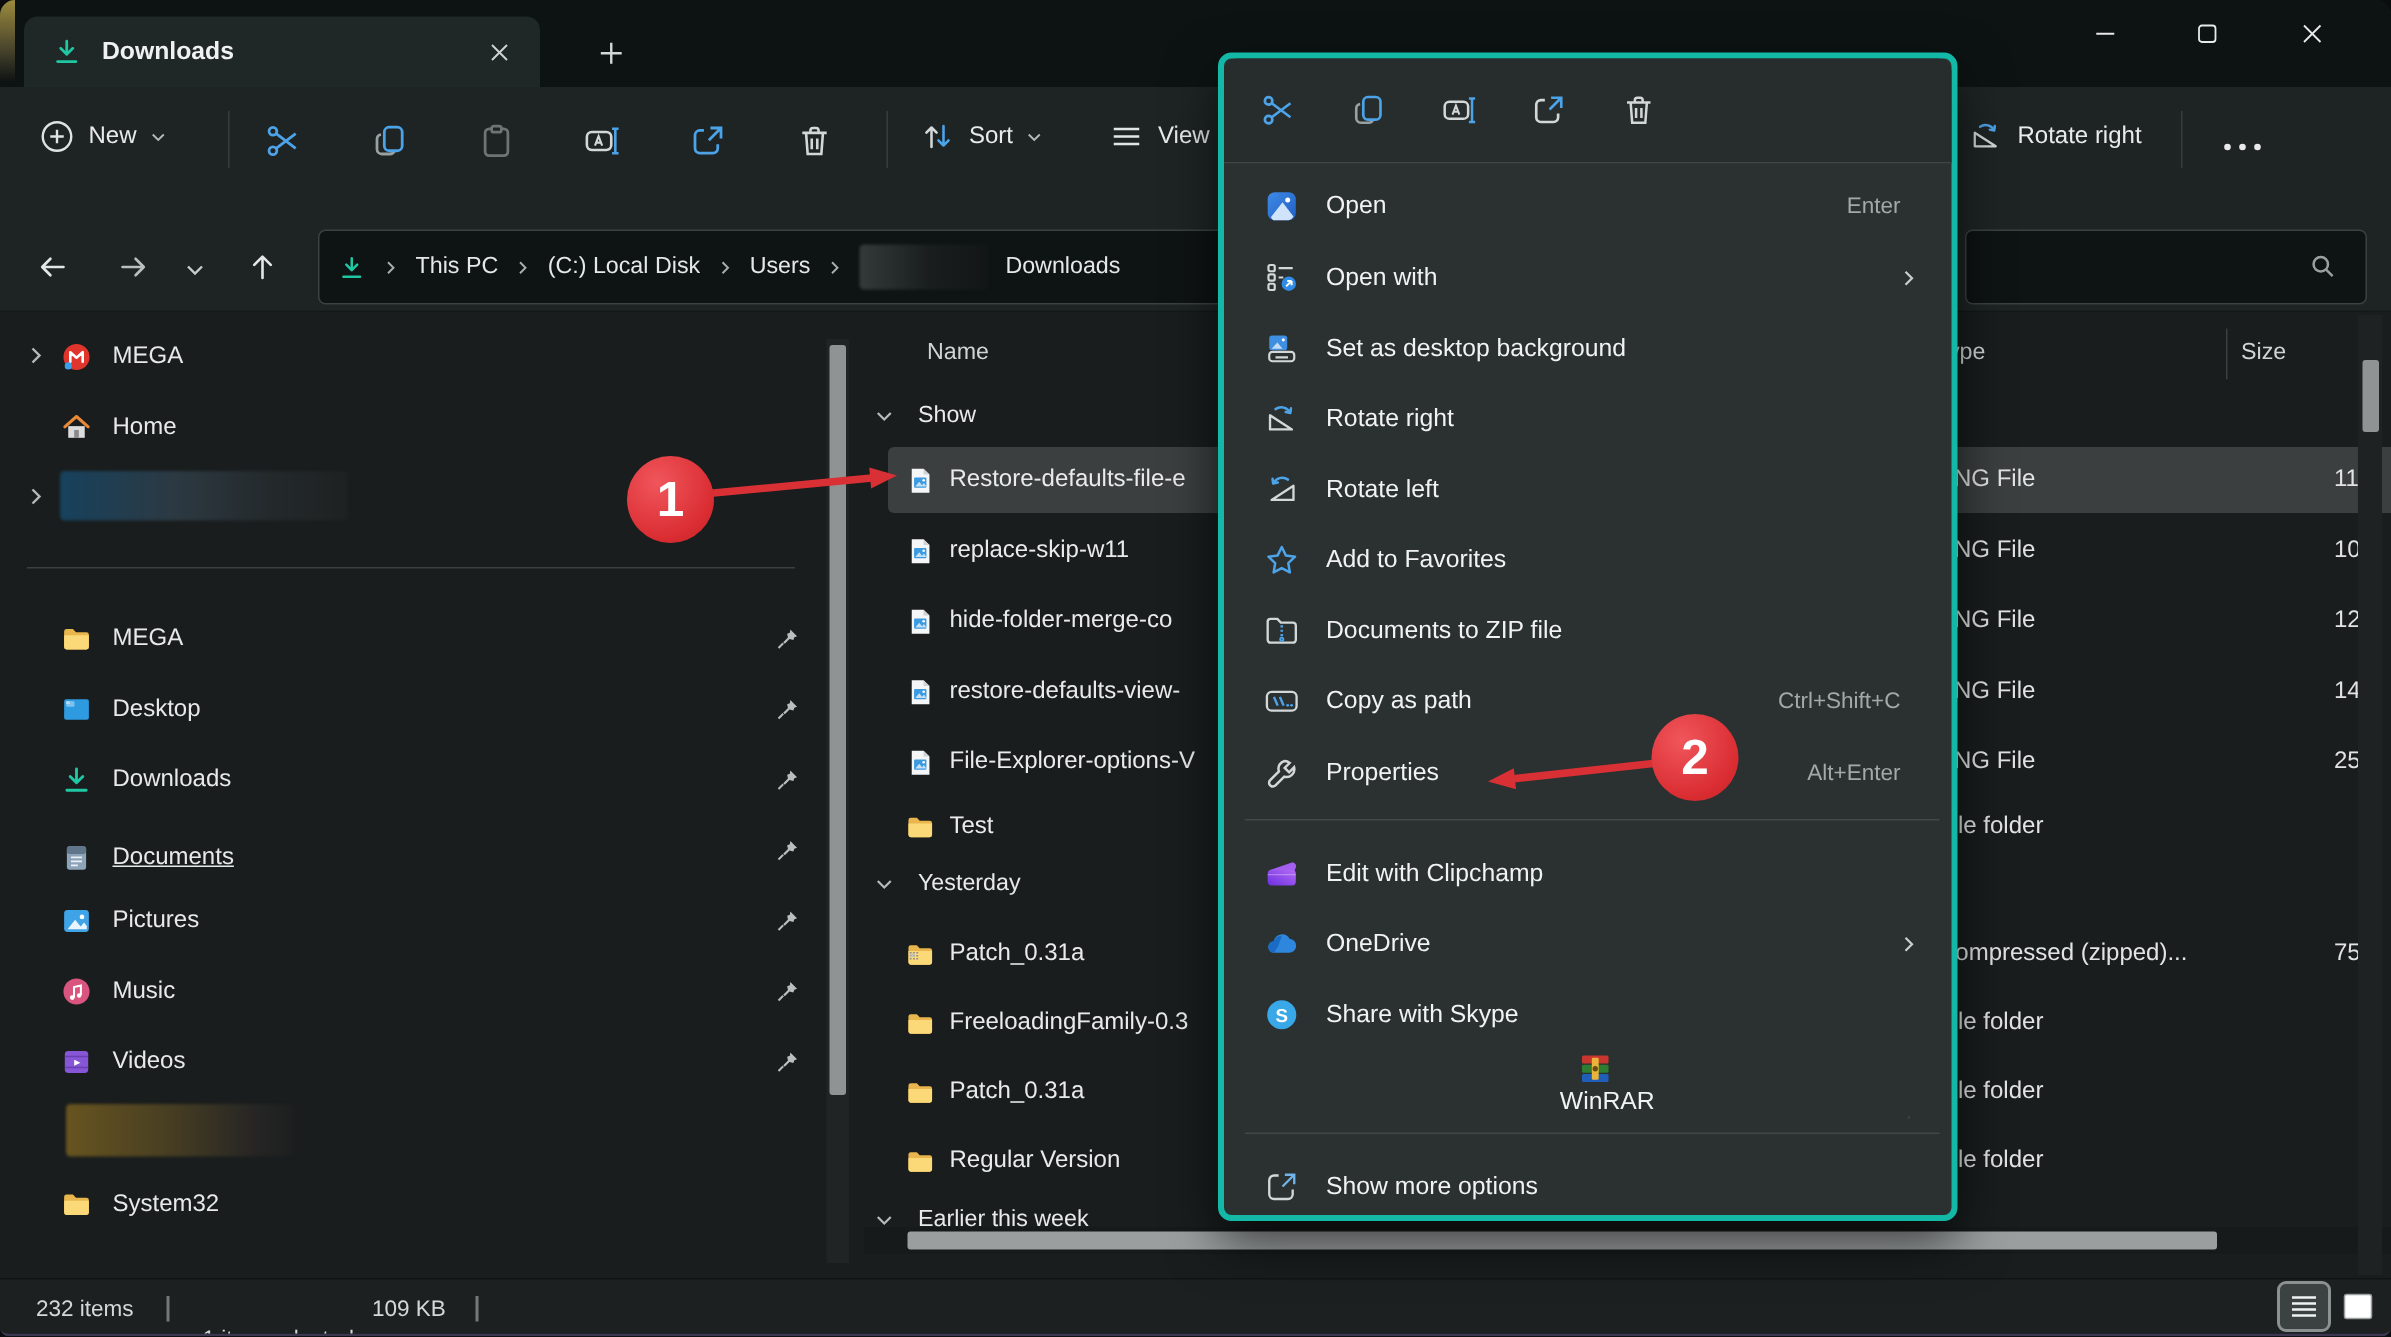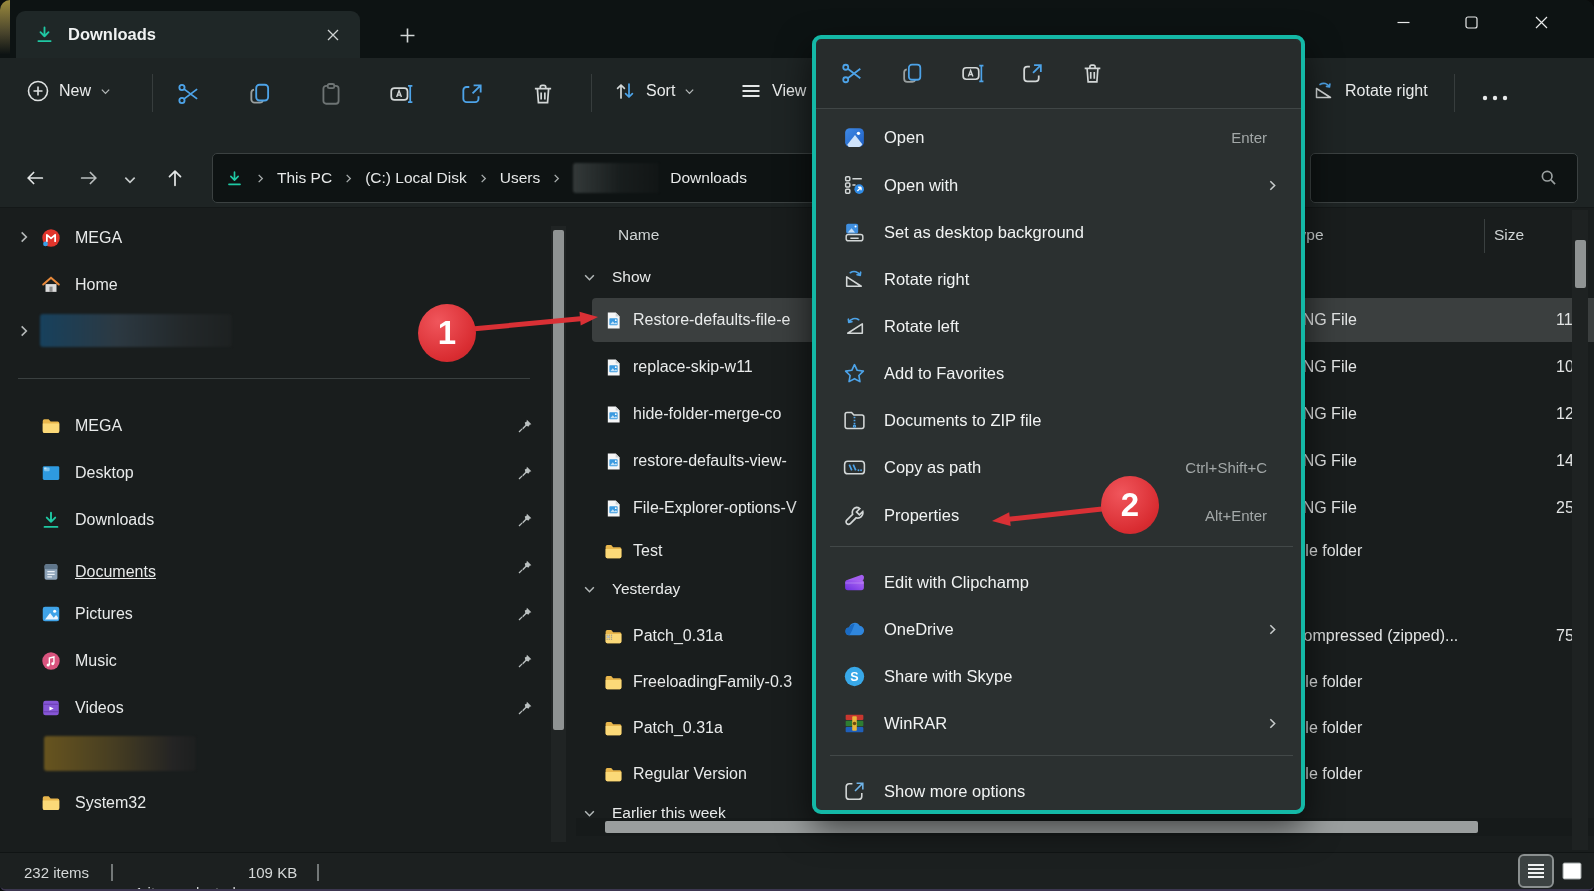--- a/index.html
+++ b/index.html
@@ -726,21 +726,21 @@
     </div>
 
     <div class="mi" style="top:614px;">
       <svg class="ico" viewBox="0 0 24 24">
           <circle cx="12" cy="12" r="9.3" fill="#38a8e8"></circle>
           <text x="12" y="16.6" text-anchor="middle" font-size="12" font-weight="bold" fill="#fff" font-family="Liberation Sans, sans-serif">S</text>
         </svg>
       <span>Share with Skype</span>
     </div>
 
-    <div class="mi" style="top:661px;">
+    <div class="mi" style="top:661px;flex-direction:column;">
       <svg class="ico" viewBox="0 0 24 24">
           <rect x="3.5" y="3.5" width="17" height="5.2" rx="1" fill="#c8372f"></rect>
           <rect x="3.5" y="9.4" width="17" height="5.2" rx="1" fill="#2e7d32"></rect>
           <rect x="3.5" y="15.3" width="17" height="5.2" rx="1" fill="#1f5fba"></rect>
           <rect x="9.8" y="5" width="4.4" height="14" rx="0.8" fill="#e8b53a"></rect>
           <circle cx="12" cy="12" r="1.7" fill="#6b4b12"></circle>
         </svg>
       <span>WinRAR</span>
       <svg class="subchev" viewBox="0 0 12 12" fill="none" stroke="#c8cccc" stroke-width="1.4">
           <path d="M4 2 L8 6 L4 10"></path>

